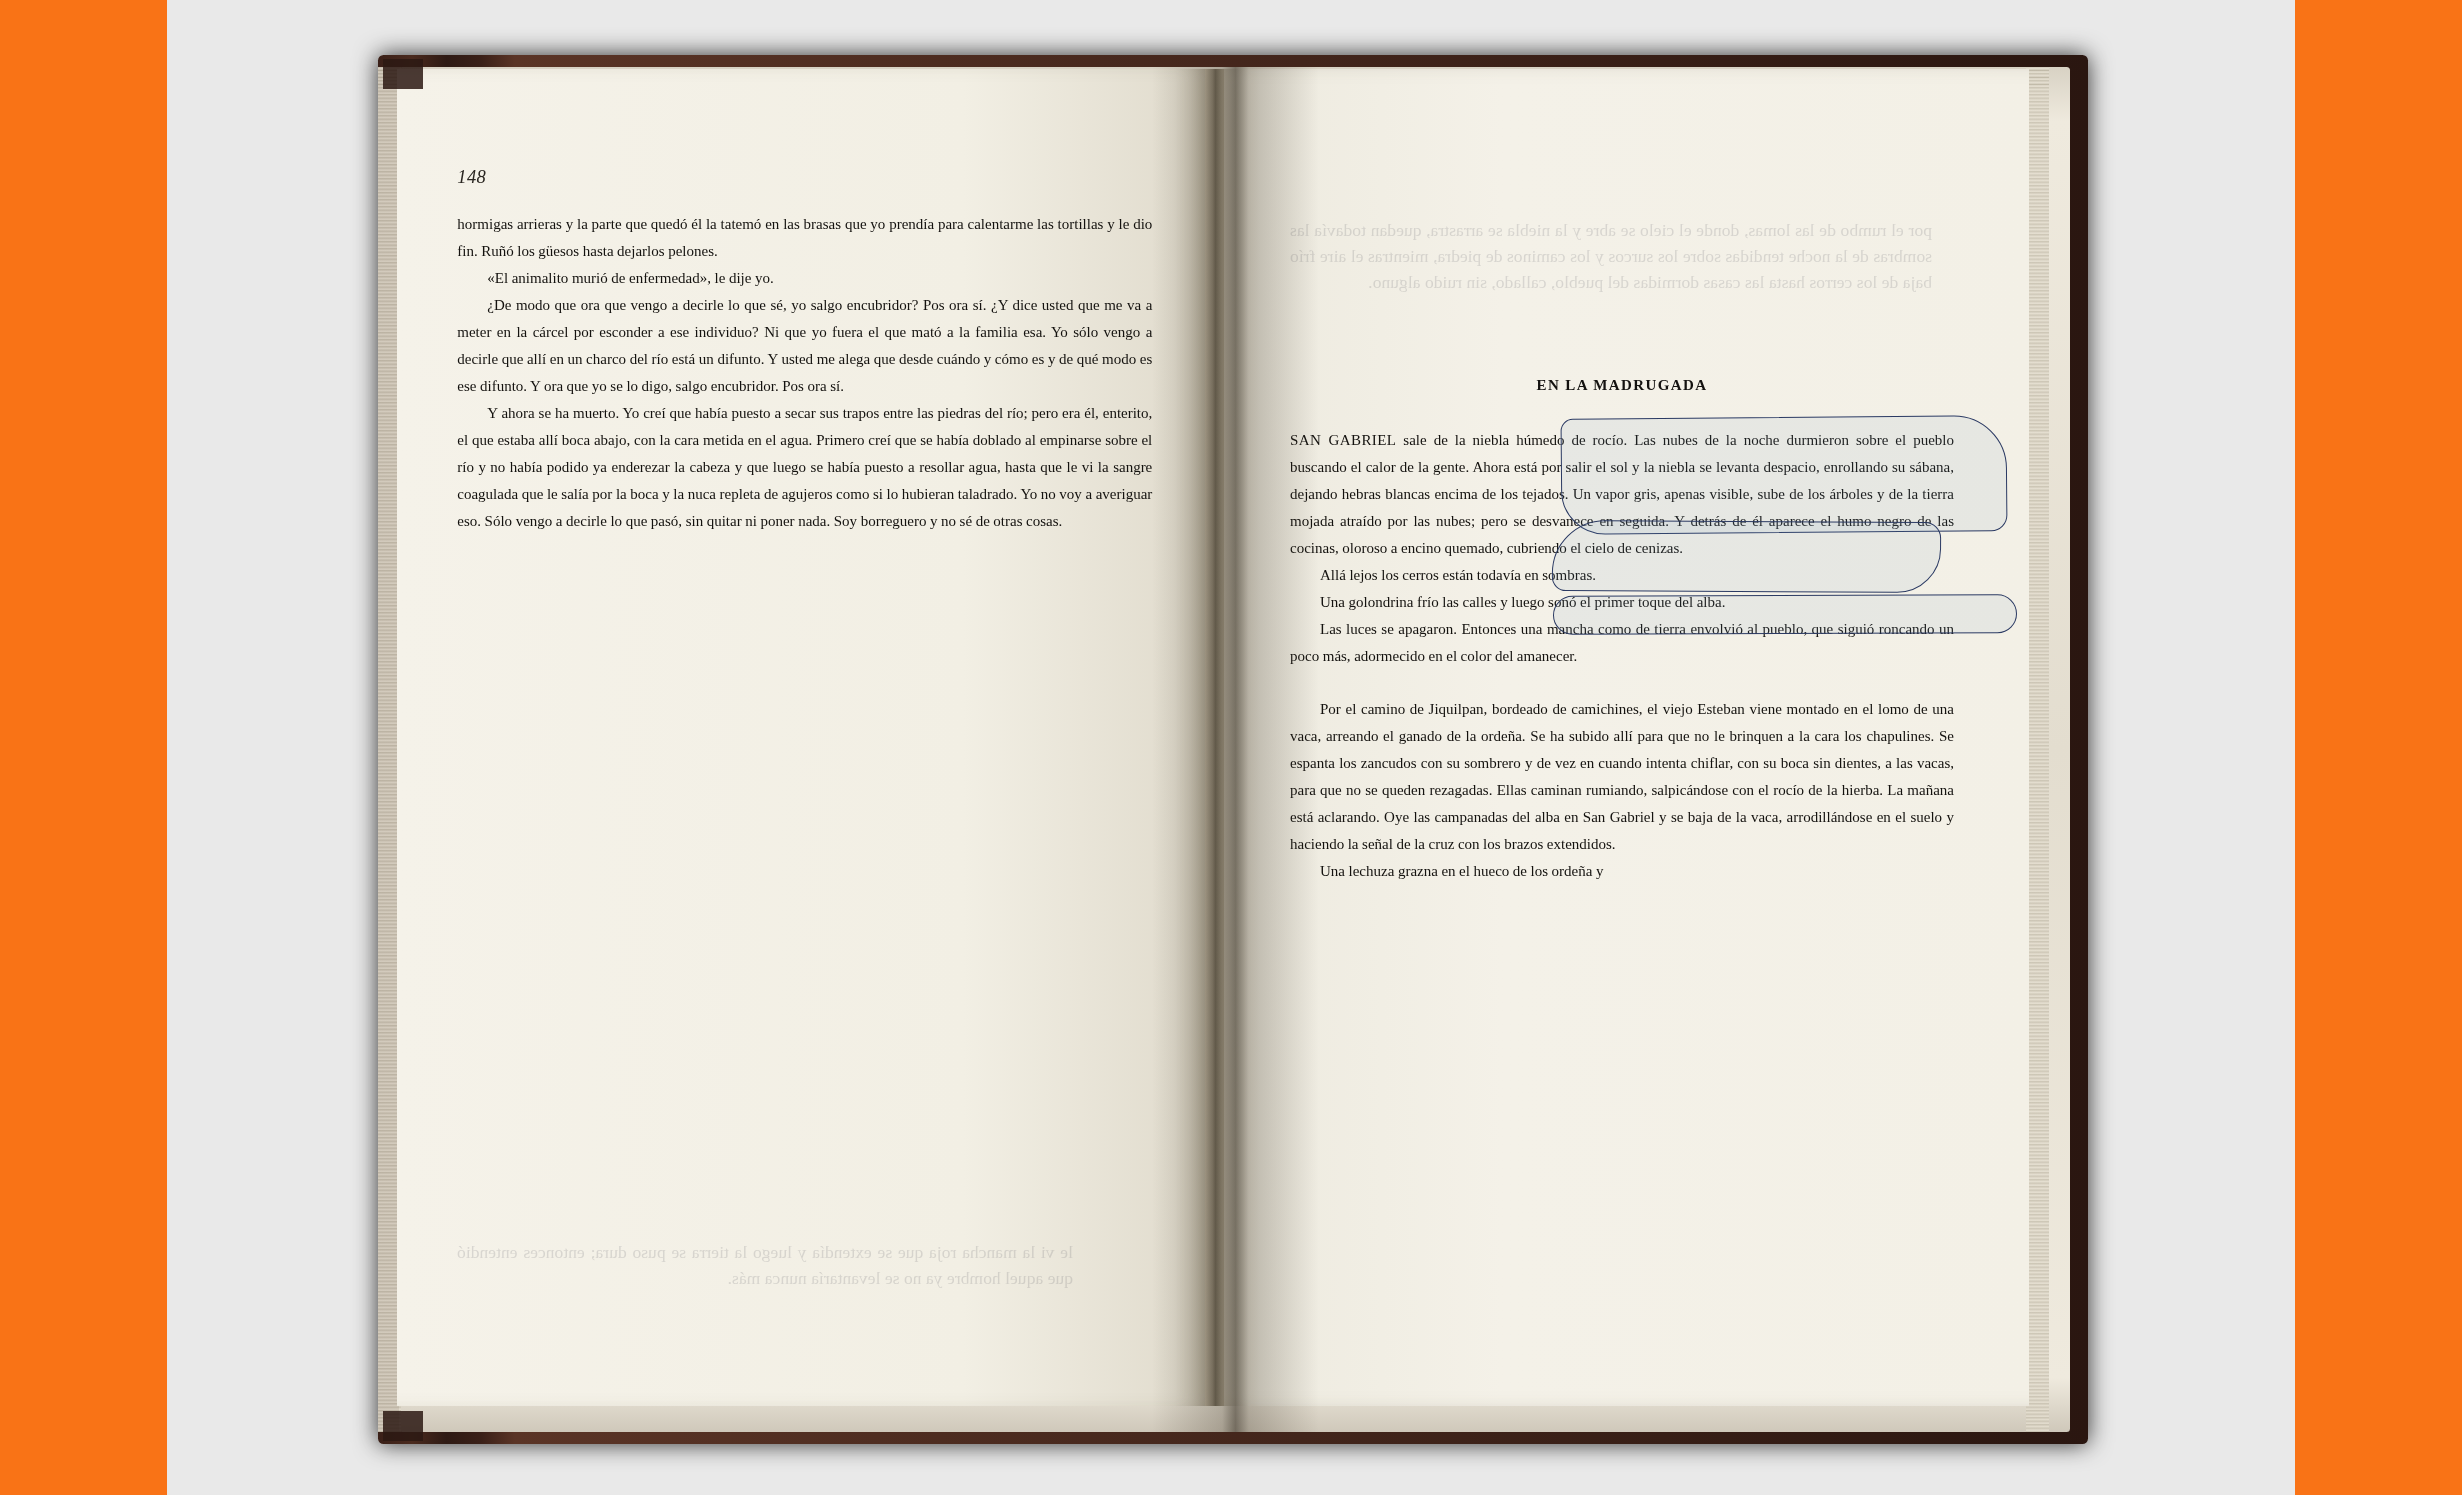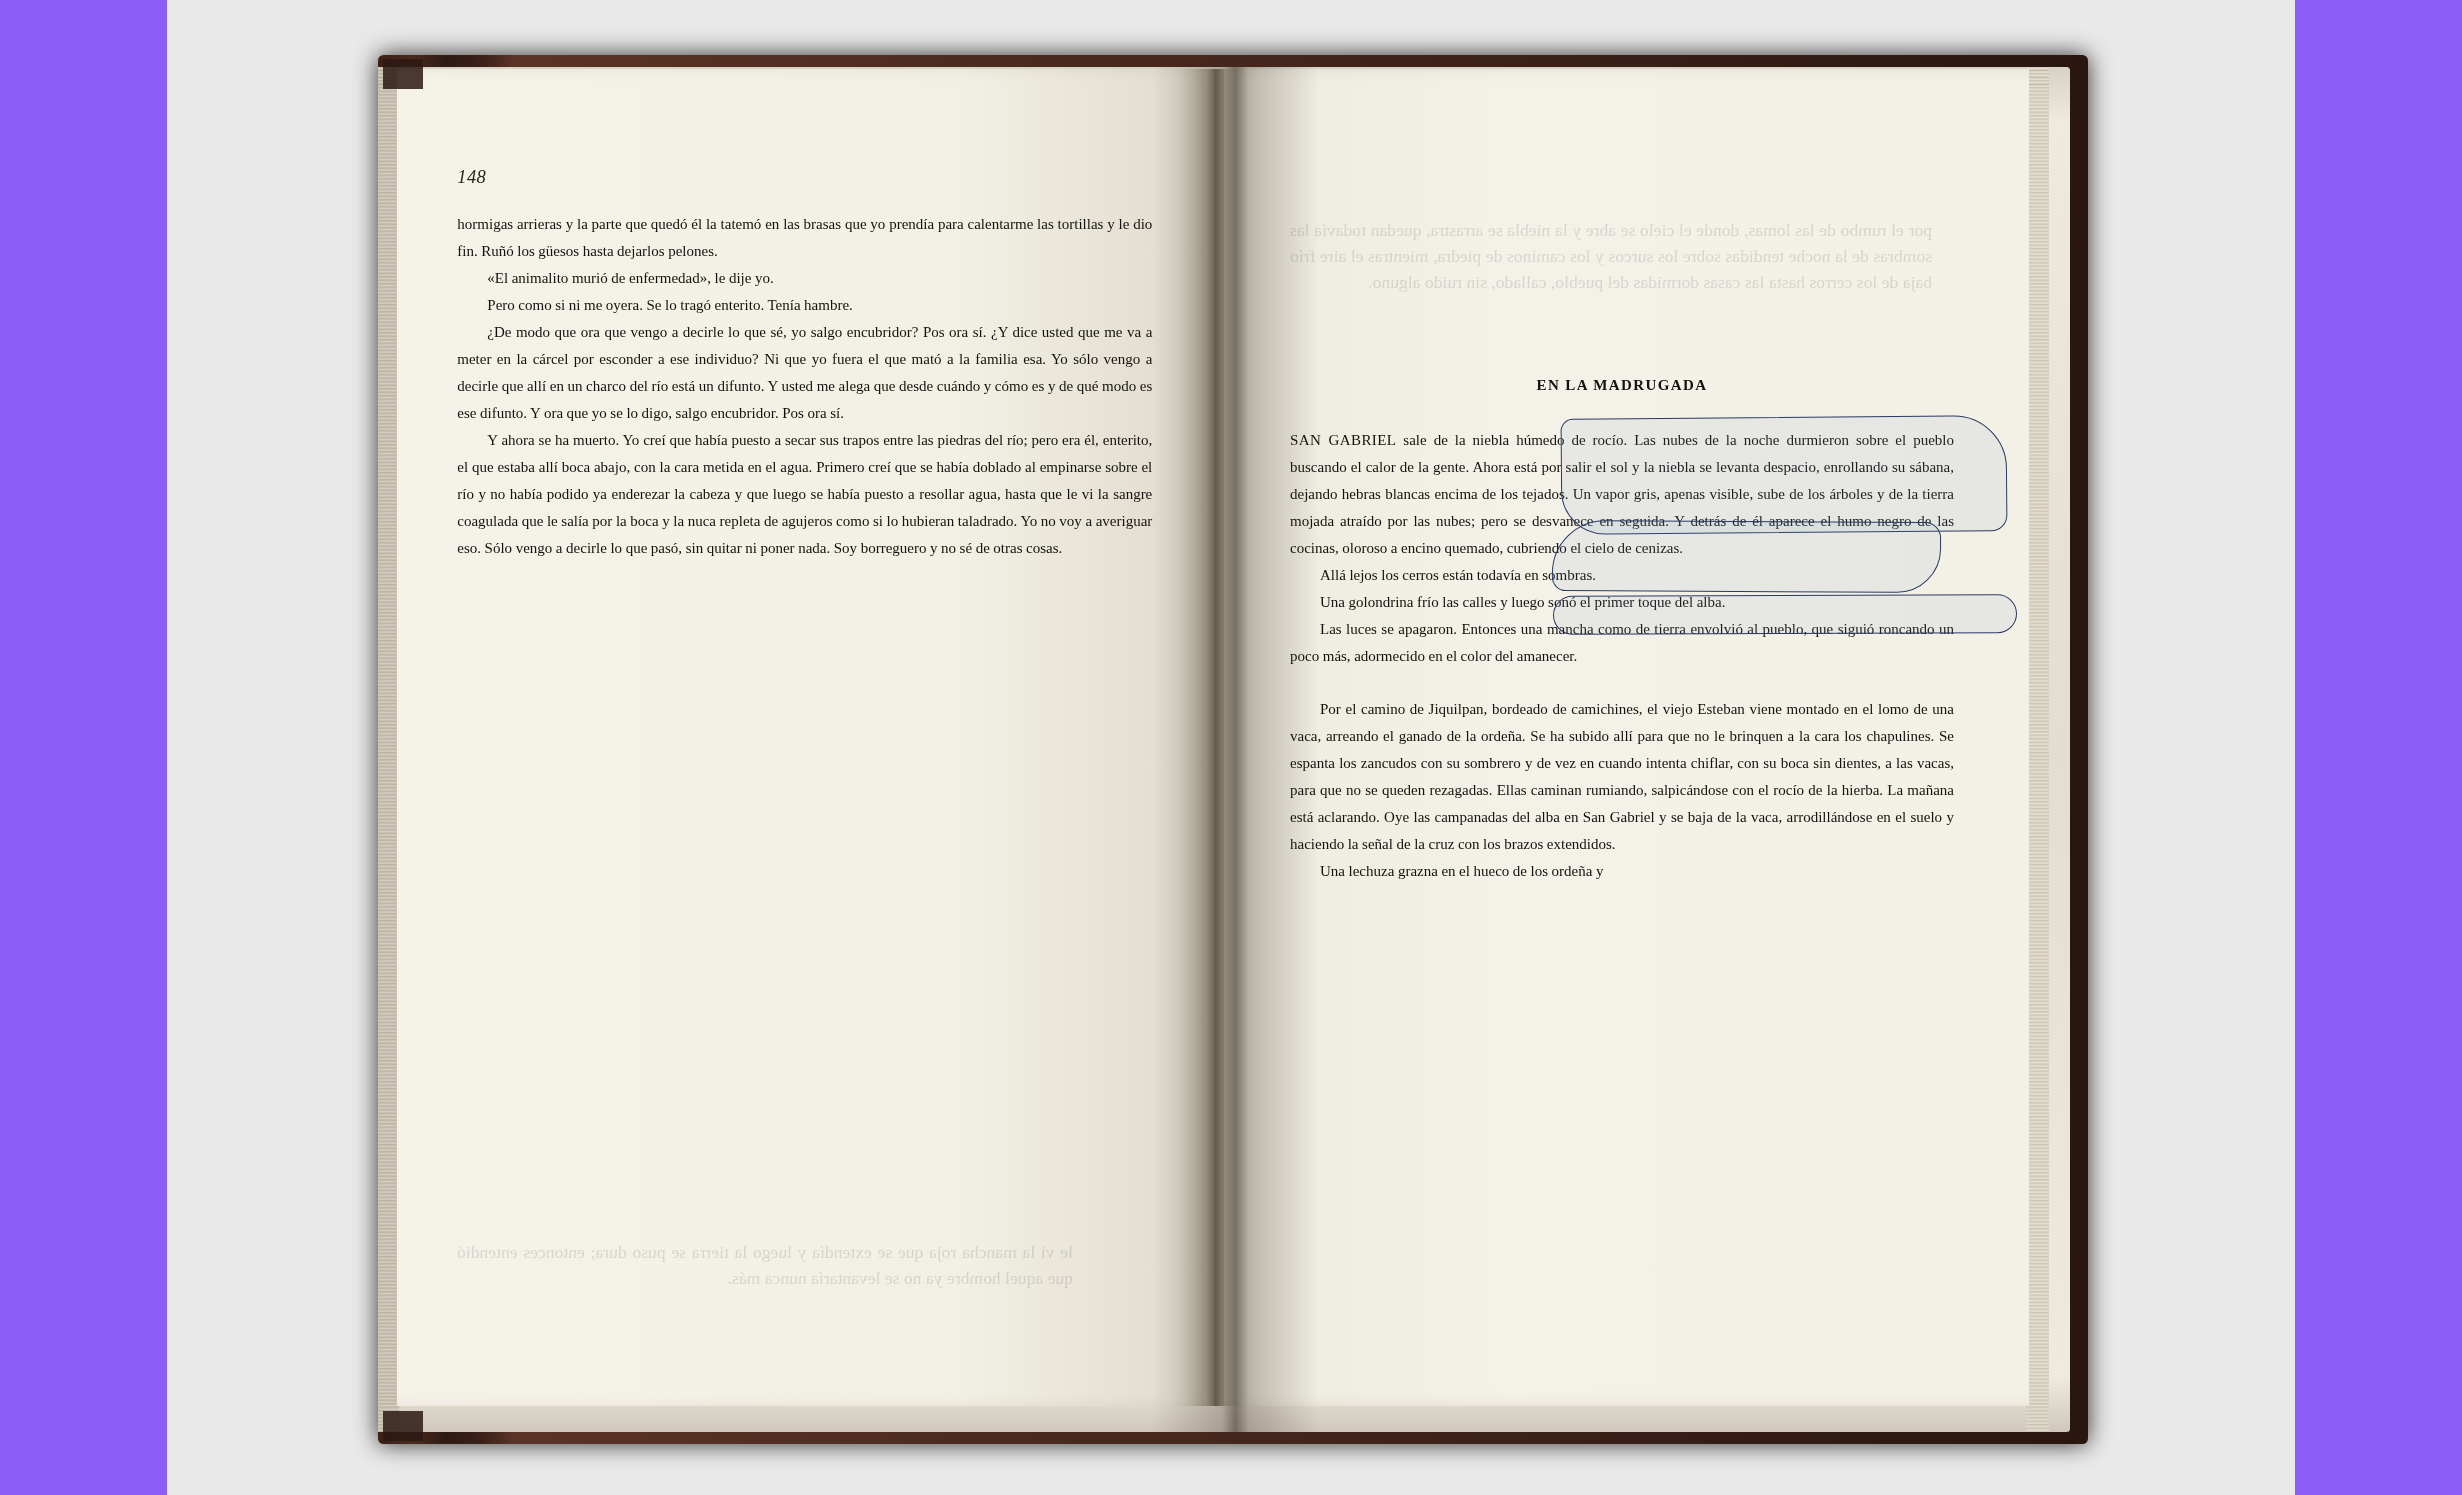--- a/index.html
+++ b/index.html
@@ -10,21 +10,21 @@
   body {
     width: 2462px;
     height: 1495px;
     overflow: hidden;
     font-family: "Liberation Serif", serif;
   }
   .scene {
     position: relative;
     width: 2462px;
     height: 1495px;
-    background: #8b5cf6;
+    background: #f97316;
   }
   
   .backdrop {
     position: absolute;
     left: 167px;
     top: 0px;
     width: 2128px;
     height: 1495px;
     background: #e9e9e9;
   }
@@ -189,21 +189,20 @@
     <div class="pages-stack"></div>
     <div class="edge left"></div>
     <div class="edge right"></div>
 
     <div class="page left">
       <div class="folio" style="left:60px; top:98px;">148</div>
 
       <div class="text-col" style="left:60px; top:142px; width:695px;">
         <p class="para noindent">hormigas arrieras y la parte que quedó él la tatemó en las brasas que yo prendía para calentarme las tortillas y le dio fin. Ruñó los güesos hasta dejarlos pelones.</p>
         <p class="para">«El animalito murió de enfermedad», le dije yo.</p>
-        <p class="para">Pero como si ni me oyera. Se lo tragó enterito. Tenía hambre.</p>
         <p class="para">¿De modo que ora que vengo a decirle lo que sé, yo salgo encubridor? Pos ora sí. ¿Y dice usted que me va a meter en la cárcel por esconder a ese individuo? Ni que yo fuera el que mató a la familia esa. Yo sólo vengo a decirle que allí en un charco del río está un difunto. Y usted me alega que desde cuándo y cómo es y de qué modo es ese difunto. Y ora que yo se lo digo, salgo encubridor. Pos ora sí.</p>
         <p class="para">Y ahora se ha muerto. Yo creí que había puesto a secar sus trapos entre las piedras del río; pero era él, enterito, el que estaba allí boca abajo, con la cara metida en el agua. Primero creí que se había doblado al empinarse sobre el río y no había podido ya enderezar la cabeza y que luego se había puesto a resollar agua, hasta que le vi la sangre coagulada que le salía por la boca y la nuca repleta de agujeros como si lo hubieran taladrado. Yo no voy a averiguar eso. Sólo vengo a decirle lo que pasó, sin quitar ni poner nada. Soy borreguero y no sé de otras cosas.</p>
       </div>
 
       <div class="bleed" style="left:60px; top:1170px; width:616px;">le vi la mancha roja que se extendía y luego la tierra se puso dura; entonces entendió que aquel hombre ya no se levantaría nunca más.</div>
     </div>
 
     <div class="page right">
       <div class="bleed" style="left:70px; top:148px; width:642px;">por el rumbo de las lomas, donde el cielo se abre y la niebla se arrastra, quedan todavía las sombras de la noche tendidas sobre los surcos y los caminos de piedra, mientras el aire frío baja de los cerros hasta las casas dormidas del pueblo, callado, sin ruido alguno.</div>
 

